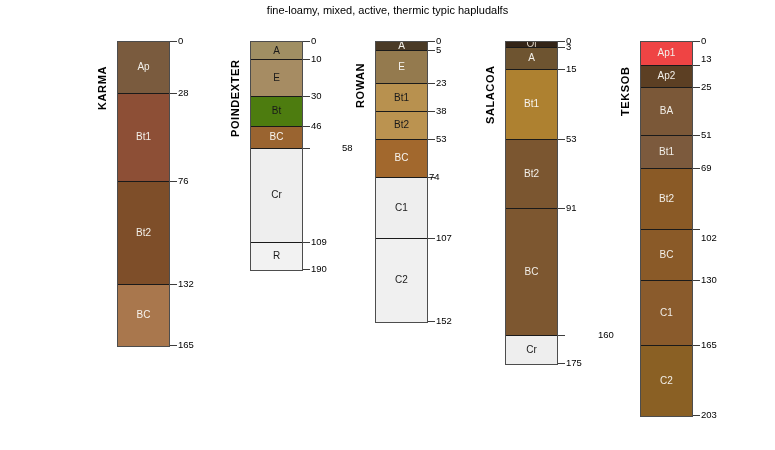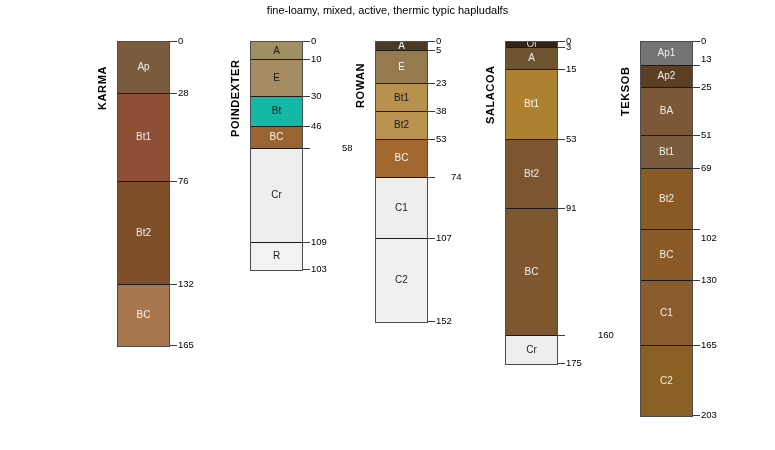--- a/index.html
+++ b/index.html
@@ -114,21 +114,21 @@
       </div>
       <div class="profile" style="left: 250px; top: 41px;">
         <div class="profile-name" style="left: -9px; top: 84px;">POINDEXTER</div>
         <div class="column" style="width: 51px; height: 228.16px; border-color: rgb(77, 77, 77);">
           <div class="horizon" style="top: 0px; height: 18.4px; width: 51px; background: rgb(160, 143, 99); border-bottom-color: rgb(26, 26, 26);">
             <span class="horizon-label" style="color: rgb(26, 26, 26);">A</span>
           </div>
           <div class="horizon" style="top: 18.4px; height: 36.8px; width: 51px; background: rgb(166, 140, 99); border-bottom-color: rgb(26, 26, 26);">
             <span class="horizon-label" style="color: rgb(26, 26, 26);">E</span>
           </div>
-          <div class="horizon" style="top: 55.2px; height: 29.44px; width: 51px; background: #14b8a6; border-bottom-color: rgb(26, 26, 26);">
+          <div class="horizon" style="top: 55.2px; height: 29.44px; width: 51px; background: #4d7c0f; border-bottom-color: rgb(26, 26, 26);">
             <span class="horizon-label" style="color: rgb(26, 26, 26);">Bt</span>
           </div>
           <div class="horizon" style="top: 84.64px; height: 22.08px; width: 51px; background: rgb(154, 100, 48); border-bottom-color: rgb(26, 26, 26);">
             <span class="horizon-label" style="color: rgb(247, 244, 239);">BC</span>
           </div>
           <div class="horizon" style="top: 106.72px; height: 93.84px; width: 51px; background: rgb(238, 238, 238); border-bottom-color: rgb(26, 26, 26);">
             <span class="horizon-label" style="color: rgb(26, 26, 26);">Cr</span>
           </div>
           <div class="horizon" style="top: 200.56px; height: 27.6px; width: 51px; background: rgb(242, 242, 242); border-bottom: none;">
             <span class="horizon-label" style="color: rgb(26, 26, 26);">R</span>
@@ -140,21 +140,21 @@
         <div class="depth-label" style="left: 61px; top: 12.4px; color: rgb(0, 0, 0);">10</div>
         <div class="depth-tick" style="left: 53px; top: 55.2px; width: 7px; background: rgb(61, 61, 61);"></div>
         <div class="depth-label" style="left: 61px; top: 49.2px; color: rgb(0, 0, 0);">30</div>
         <div class="depth-tick" style="left: 53px; top: 84.64px; width: 7px; background: rgb(61, 61, 61);"></div>
         <div class="depth-label" style="left: 61px; top: 78.64px; color: rgb(0, 0, 0);">46</div>
         <div class="depth-tick" style="left: 53px; top: 106.72px; width: 7px; background: rgb(61, 61, 61);"></div>
         <div class="depth-label" style="left: 61px; top: 100.72px; color: rgb(0, 0, 0); margin-left: 31px;">58</div>
         <div class="depth-tick" style="left: 53px; top: 200.56px; width: 7px; background: rgb(61, 61, 61);"></div>
         <div class="depth-label" style="left: 61px; top: 194.56px; color: rgb(0, 0, 0);">109</div>
         <div class="depth-tick" style="left: 53px; top: 228.16px; width: 7px; background: rgb(61, 61, 61);"></div>
-        <div class="depth-label" style="left: 61px; top: 222.16px; color: rgb(0, 0, 0);">103</div>
+        <div class="depth-label" style="left: 61px; top: 222.16px; color: rgb(0, 0, 0);">190</div>
       </div>
       <div class="profile" style="left: 375px; top: 41px;">
         <div class="profile-name" style="left: -9px; top: 55px;">ROWAN</div>
         <div class="column" style="width: 51px; height: 279.68px; border-color: rgb(77, 77, 77);">
           <div class="horizon" style="top: 0px; height: 9.2px; width: 51px; background: rgb(74, 58, 38); border-bottom-color: rgb(26, 26, 26);">
             <span class="horizon-label" style="color: rgb(242, 239, 233);">A</span>
           </div>
           <div class="horizon" style="top: 9.2px; height: 33.12px; width: 51px; background: rgb(148, 122, 78); border-bottom-color: rgb(26, 26, 26);">
             <span class="horizon-label" style="color: rgb(247, 244, 239);">E</span>
           </div>
@@ -178,21 +178,21 @@
         <div class="depth-label" style="left: 61px; top: -6px; color: rgb(0, 0, 0);">0</div>
         <div class="depth-tick" style="left: 53px; top: 9.2px; width: 7px; background: rgb(61, 61, 61);"></div>
         <div class="depth-label" style="left: 61px; top: 3.2px; color: rgb(0, 0, 0);">5</div>
         <div class="depth-tick" style="left: 53px; top: 42.32px; width: 7px; background: rgb(61, 61, 61);"></div>
         <div class="depth-label" style="left: 61px; top: 36.32px; color: rgb(0, 0, 0);">23</div>
         <div class="depth-tick" style="left: 53px; top: 69.92px; width: 7px; background: rgb(61, 61, 61);"></div>
         <div class="depth-label" style="left: 61px; top: 63.92px; color: rgb(0, 0, 0);">38</div>
         <div class="depth-tick" style="left: 53px; top: 97.52px; width: 7px; background: rgb(61, 61, 61);"></div>
         <div class="depth-label" style="left: 61px; top: 91.52px; color: rgb(0, 0, 0);">53</div>
         <div class="depth-tick" style="left: 53px; top: 136.16px; width: 7px; background: rgb(61, 61, 61);"></div>
-        <div class="depth-label" style="left: 76px; top: 130.16px; color: rgb(0, 0, 0);">74</div>
+        <div class="depth-label" style="left: 54px; top: 130.16px; color: rgb(0, 0, 0);">74</div>
         <div class="depth-tick" style="left: 53px; top: 196.88px; width: 7px; background: rgb(61, 61, 61);"></div>
         <div class="depth-label" style="left: 61px; top: 190.88px; color: rgb(0, 0, 0);">107</div>
         <div class="depth-tick" style="left: 53px; top: 279.68px; width: 7px; background: rgb(61, 61, 61);"></div>
         <div class="depth-label" style="left: 61px; top: 273.68px; color: rgb(0, 0, 0);">152</div>
       </div>
       <div class="profile" style="left: 505px; top: 41px;">
         <div class="profile-name" style="left: -9px; top: 71px;">SALACOA</div>
         <div class="column" style="width: 51px; height: 322px; border-color: rgb(77, 77, 77);">
           <div class="horizon" style="top: 0px; height: 5.52px; width: 51px; background: rgb(51, 36, 23); border-bottom-color: rgb(26, 26, 26);">
             <span class="horizon-label" style="color: rgb(216, 207, 194);">Oi</span>
@@ -224,21 +224,21 @@
         <div class="depth-tick" style="left: 53px; top: 167.44px; width: 7px; background: rgb(61, 61, 61);"></div>
         <div class="depth-label" style="left: 61px; top: 161.44px; color: rgb(0, 0, 0);">91</div>
         <div class="depth-tick" style="left: 53px; top: 294.4px; width: 7px; background: rgb(61, 61, 61);"></div>
         <div class="depth-label" style="left: 61px; top: 288.4px; color: rgb(0, 0, 0); margin-left: 32px;">160</div>
         <div class="depth-tick" style="left: 53px; top: 322px; width: 7px; background: rgb(61, 61, 61);"></div>
         <div class="depth-label" style="left: 61px; top: 316px; color: rgb(0, 0, 0);">175</div>
       </div>
       <div class="profile" style="left: 640px; top: 41px;">
         <div class="profile-name" style="left: -9px; top: 63px;">TEKSOB</div>
         <div class="column" style="width: 51px; height: 373.52px; border-color: rgb(77, 77, 77);">
-          <div class="horizon" style="top: 0px; height: 23.92px; width: 51px; background: #737373; border-bottom-color: rgb(26, 26, 26);">
+          <div class="horizon" style="top: 0px; height: 23.92px; width: 51px; background: #ef4444; border-bottom-color: rgb(26, 26, 26);">
             <span class="horizon-label" style="color: rgb(242, 239, 233);">Ap1</span>
           </div>
           <div class="horizon" style="top: 23.92px; height: 22.08px; width: 51px; background: rgb(92, 63, 35); border-bottom-color: rgb(26, 26, 26);">
             <span class="horizon-label" style="color: rgb(242, 239, 233);">Ap2</span>
           </div>
           <div class="horizon" style="top: 46px; height: 47.84px; width: 51px; background: rgb(123, 88, 56); border-bottom-color: rgb(26, 26, 26);">
             <span class="horizon-label" style="color: rgb(242, 239, 233);">BA</span>
           </div>
           <div class="horizon" style="top: 93.84px; height: 33.12px; width: 51px; background: rgb(124, 90, 61); border-bottom-color: rgb(26, 26, 26);">
             <span class="horizon-label" style="color: rgb(242, 239, 233);">Bt1</span>

